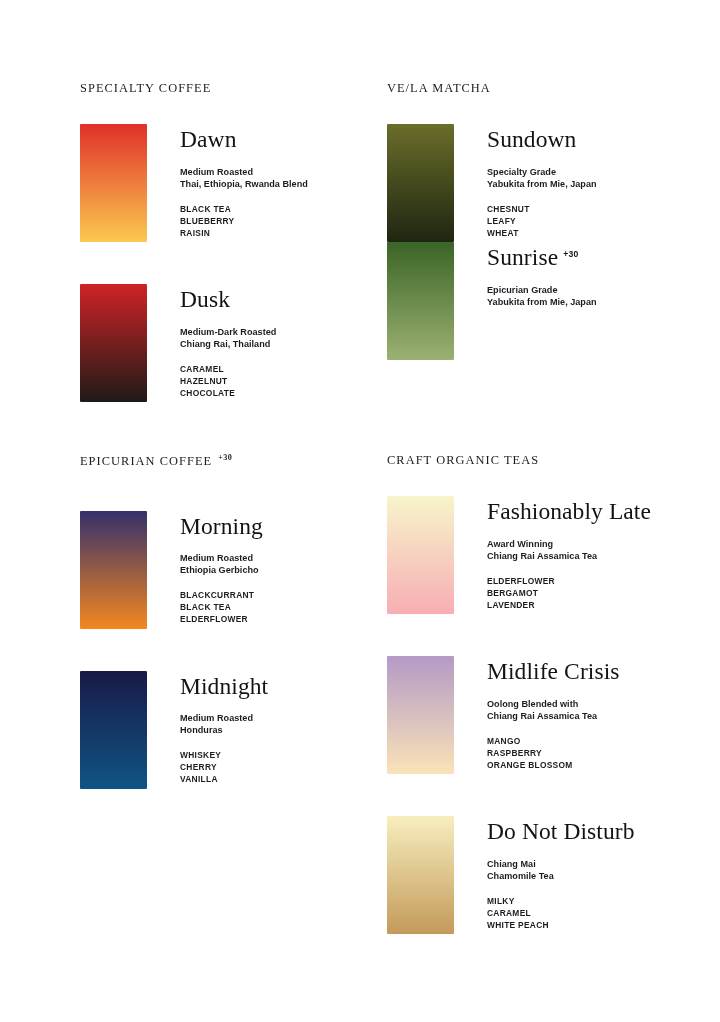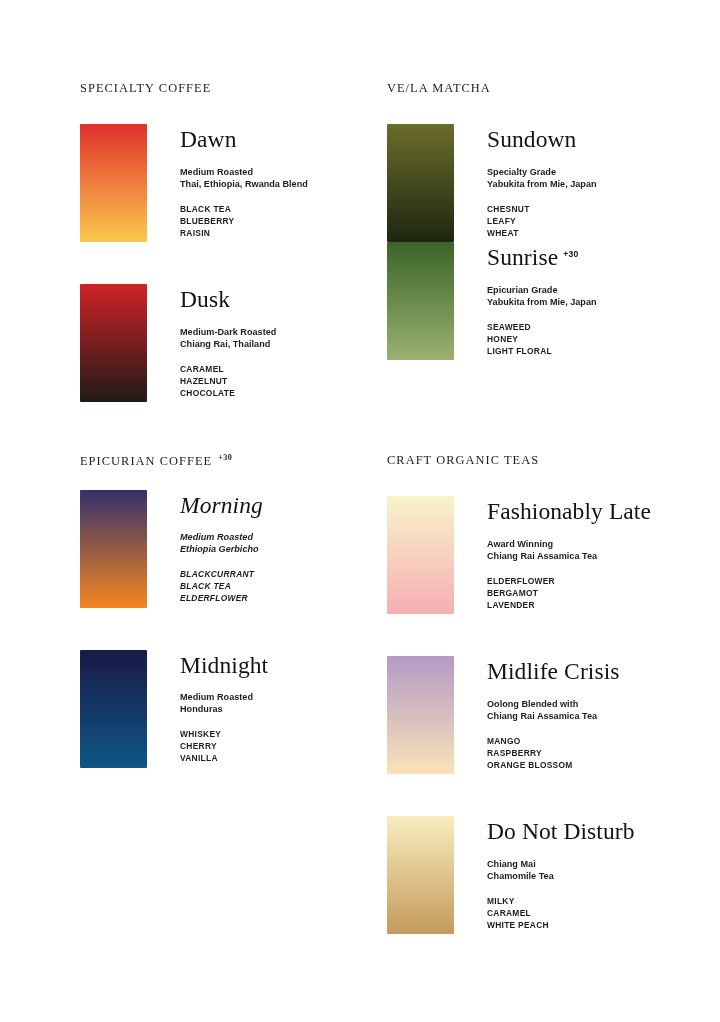--- a/index.html
+++ b/index.html
@@ -196,42 +196,37 @@
         <div class="item" style="">
           <div class="swatch" id="sw-1-1" style="background: linear-gradient(rgb(58, 101, 38) 0%, rgb(155, 177, 114) 100%);"></div>
           <div class="item-text">
             <div class="item-name">
               <span>Sunrise</span><span class="sup">+30</span>
             </div>
             <div class="item-desc">
               <div>Epicurian Grade</div>
               <div>Yabukita from Mie, Japan</div>
             </div>
-            <div class="item-notes">
-              <div>SEAWEED</div>
-              <div>HONEY</div>
-              <div>LIGHT FLORAL</div>
-            </div>
           </div>
         </div>
 
       </div>
     </div>
 
   </div>
 
   <div class="menu-grid" style="top:454px;">
 
     <div class="section col-left">
       <div class="section-head head-bottom">
         <span>EPICURIAN COFFEE</span><span class="sup">+30</span>
       </div>
       <div class="items">
 
-        <div class="item" style="margin-top:22px;font-style:italic;">
+        <div class="item" style="margin-top:43px;">
           <div class="swatch" id="sw-2-0" style="background: linear-gradient(rgb(53, 48, 107) 0%, rgb(244, 135, 31) 100%);"></div>
           <div class="item-text">
             <div class="item-name">Morning</div>
             <div class="item-desc">
               <div>Medium Roasted</div>
               <div>Ethiopia Gerbicho</div>
             </div>
             <div class="item-notes">
               <div>BLACKCURRANT</div>
               <div>BLACK TEA</div>

